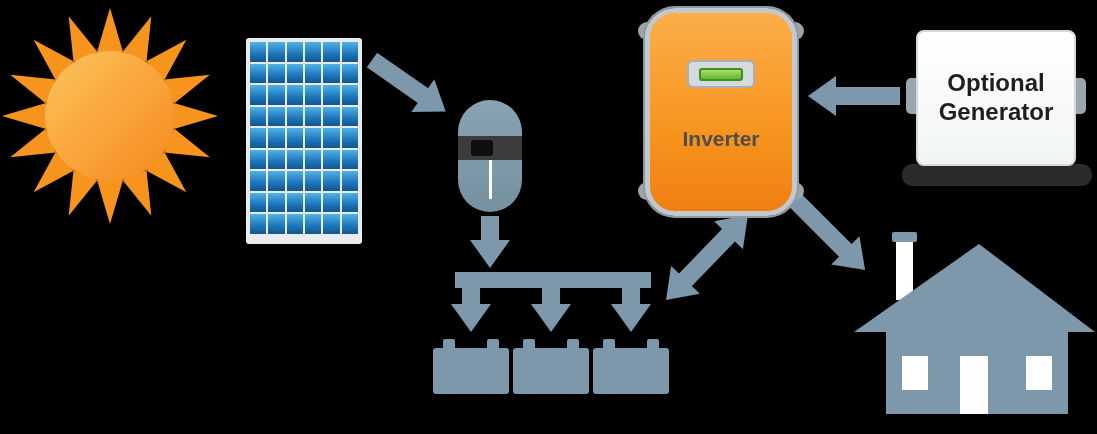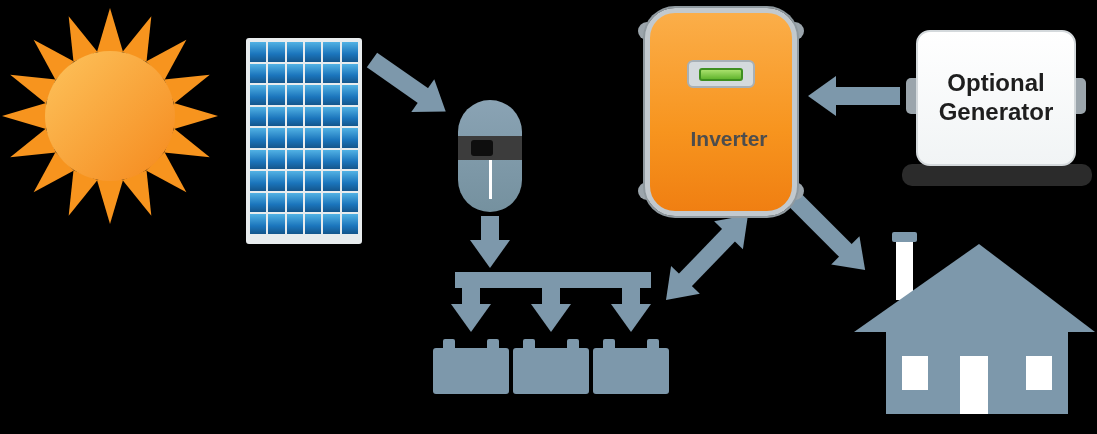--- a/index.html
+++ b/index.html
@@ -40,28 +40,28 @@
   .inverter-ear{position:absolute;width:18px;height:18px;border-radius:50%;background:var(--silver-dark,#9BA5AC);}
   .inverter{position:absolute;left:645px;top:8px;width:152px;height:208px;box-sizing:border-box;
     border:5px solid var(--silver,#C2C9CE);border-radius:30px;
     box-shadow:0 0 0 2px #8F999F;
     background:linear-gradient(180deg,var(--orange-light,#FBAE49) 0%,var(--orange,#F7941E) 60%,#F07F12 100%);}
   .led-bezel{position:absolute;left:687px;top:60px;width:68px;height:28px;box-sizing:border-box;
     background:#D4DADD;border:2px solid #A7B0B6;border-radius:6px;display:flex;align-items:center;justify-content:center;}
   .led{width:44px;height:13px;box-sizing:border-box;border-radius:3px;border:2px solid var(--led-green-dark,#3E8F1F);
     background:linear-gradient(180deg,#A8E06C,var(--led-green,#62B52F));}
   .inverter-label{position:absolute;left:645px;top:127px;width:152px;text-align:center;
-    font-size:21px;font-weight:700;color:var(--inverter-text,#4D4D4D);margin-left:8px;}
+    font-size:21px;font-weight:700;color:var(--inverter-text,#4D4D4D);}
 
   
   .gen-shadow{position:absolute;left:902px;top:164px;width:190px;height:22px;border-radius:10px;
     background:var(--generator-shadow,#2B2B2B);}
   .gen-tab{position:absolute;top:78px;width:16px;height:36px;border-radius:5px;background:var(--silver-dark,#9BA5AC);}
   .generator{position:absolute;left:916px;top:30px;width:160px;height:136px;box-sizing:border-box;
-    border:2px solid #D4D9DC;border-radius:14px;
+    border:2px solid #D4D9DC;border-radius:8px;
     background:linear-gradient(180deg,#FFFFFF 0%,#F1F4F5 100%);
     display:flex;align-items:center;justify-content:center;}
   .generator-label{font-size:24px;font-weight:700;line-height:1.2;text-align:center;color:var(--ink,#1E1E1E);}
 
   svg{display:block;}
 </style>
 </head>
 <body>
 
 <div id="canvas">

